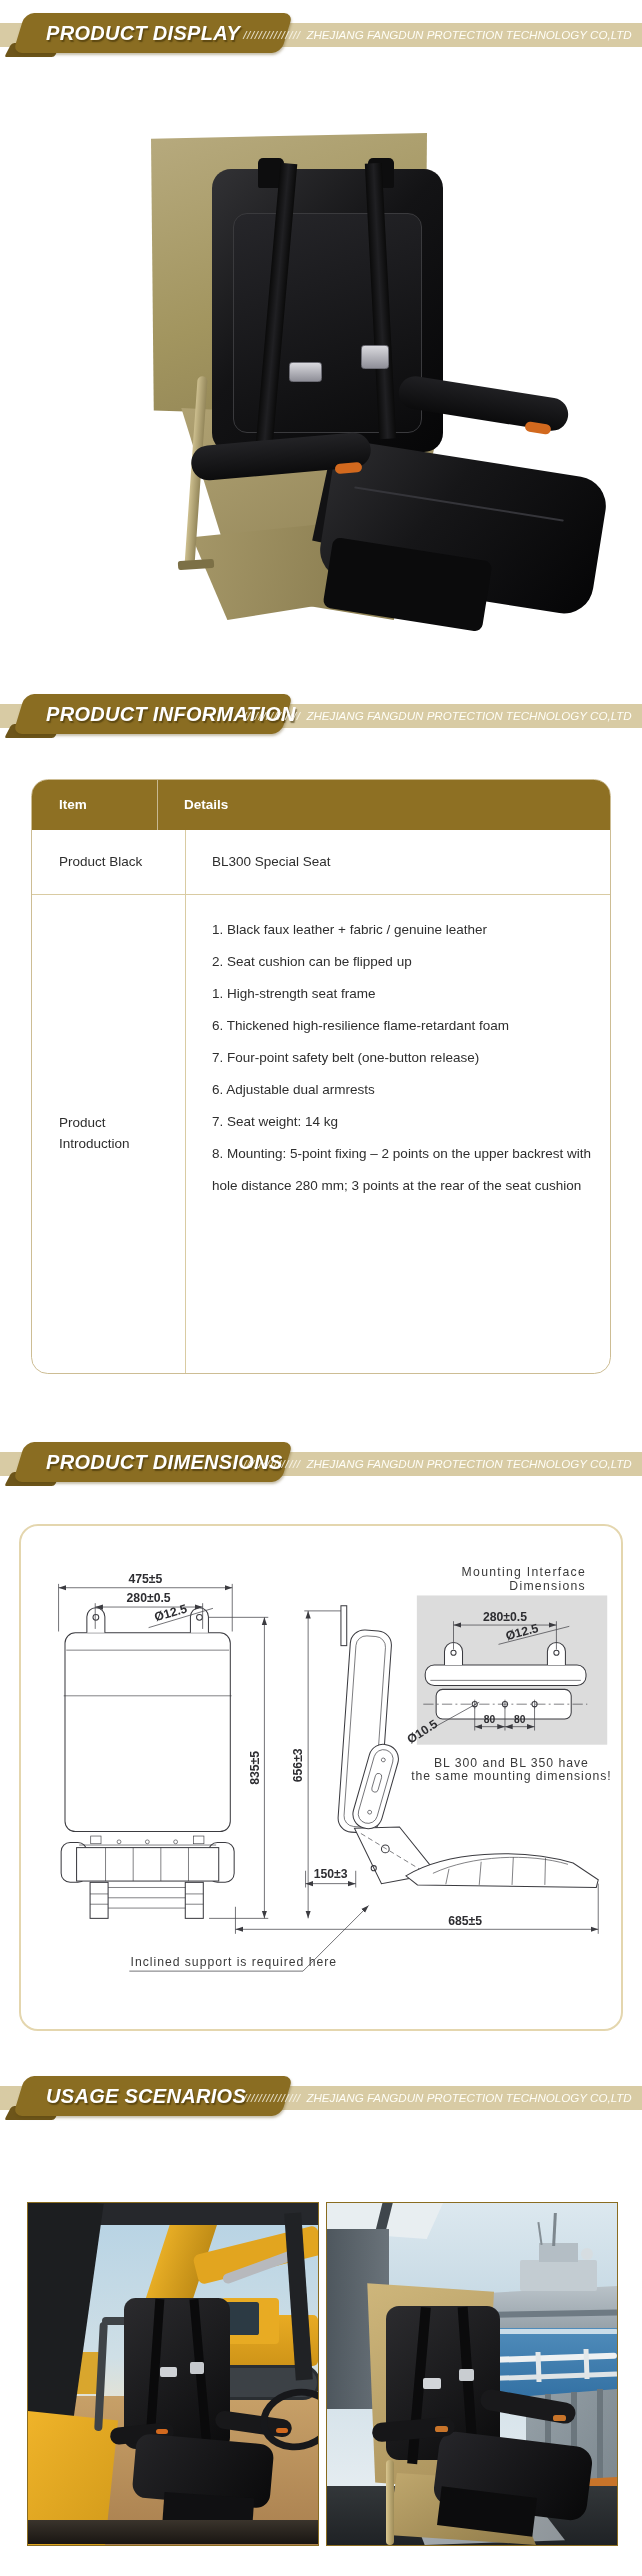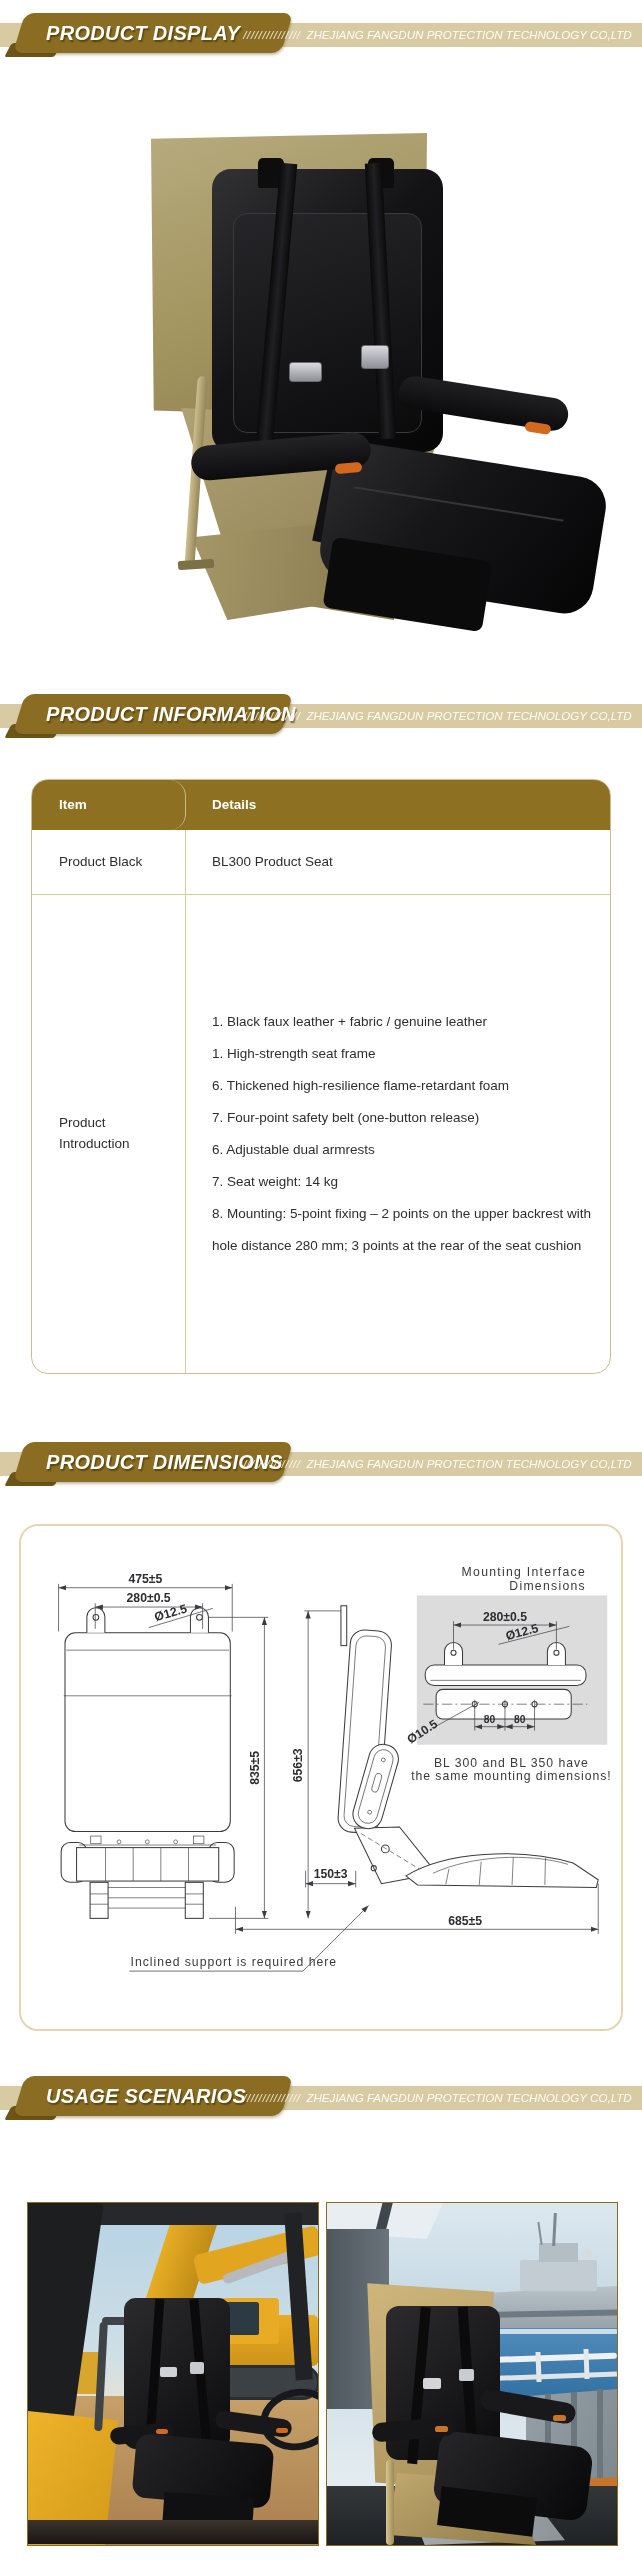--- a/index.html
+++ b/index.html
@@ -59,33 +59,33 @@
   .pp-arm-r-pad{left:429px;top:336px;width:26px;height:9.6px;background:#d2691e;border-radius:5.1px;transform:rotate(9deg);}
   .pp-cushion{left:229px;top:372px;width:276px;height:138px;border-radius:29.5px;transform:rotate(9deg);
             background:linear-gradient(120deg,#2c2c2f 0%,#161618 40%,#050506 100%);}
   .pp-cushion-line{left:257px;top:416px;width:212px;height:1.9px;background:#35353a;border-radius:1.3px;transform:rotate(9deg);}
   .pp-under{left:231px;top:462px;width:161px;height:71px;background:#0b0b0c;border-radius:7.7px;transform:rotate(9deg);}
 
   
   .info-table{position:absolute;left:31px;top:779px;width:580px;height:595px;background:#fff;
       border:1.9px solid #cdbd94;border-radius:16.7px;overflow:hidden;display:flex;flex-direction:column;box-sizing:border-box;}
   .t-head{height:50px;flex:none;background:#8e7023;display:flex;}
-  .t-h1{width:154px;box-sizing:border-box;padding-left:27px;line-height:50px;color:#fff;font-weight:bold;
-      font-size:13.5px;border-right:1.3px solid rgba(255,255,255,.5);border-radius:16px;}
+  .t-h1{width:126px;box-sizing:border-box;padding-left:27px;line-height:50px;color:#fff;font-weight:bold;
+      font-size:13.5px;border-right:1.3px solid rgba(255,255,255,.5);}
   .t-h2{flex:1;padding-left:26px;line-height:50px;color:#fff;font-weight:bold;font-size:13.5px;}
   .t-row{display:flex;}
   .t-row + .t-row{border-top:1.3px solid #d9cba2;}
   .r1{height:64px;flex:none;}
   .r1 .t-c1{width:154px;box-sizing:border-box;padding-left:27px;line-height:64px;font-size:13.5px;
       border-right:1.3px solid #d9cba2;}
   .r1 .t-c2{flex:1;padding-left:26px;line-height:64px;font-size:13.5px;}
   .r2{flex:1;}
   .r2 .t-c1{width:154px;box-sizing:border-box;padding-left:27px;padding-right:13px;display:flex;align-items:center;
       font-size:13.5px;line-height:1.55;border-right:1.3px solid #d9cba2;}
-  .r2 .t-c2{flex:1;display:flex;align-items:center;box-sizing:border-box;padding:19px 19px 19px 26px;}
+  .r2 .t-c2{flex:1;display:flex;align-items:flex-start;box-sizing:border-box;padding:19px 19px 19px 26px;}
   .r2 ul{list-style:none;margin:0;padding:0;font-size:13.5px;line-height:32px;color:#2e2e2e;}
 
   
   .dim-figure{position:absolute;left:19px;top:1524px;width:604px;height:507px;box-sizing:border-box;
       border:2.6px solid #e4d6ae;border-radius:19px;background:#fff;}
   .dimsvg{position:absolute;left:0;top:0;width:100%;height:100%;}
   .draw{stroke:#3b3b40;fill:none;stroke-width:1.6;}
   .fillw{fill:#ffffff;}
   .thin{stroke-width:1;}
   .dim{stroke:#4a4a4f;stroke-width:1.2;fill:none;}
@@ -236,27 +236,28 @@
     </div>
   </div>
 
   <div class="info-table">
     <div class="t-head">
       <div class="t-h1">Item</div>
       <div class="t-h2">Details</div>
     </div>
     <div class="t-row r1">
       <div class="t-c1">Product Black</div>
-      <div class="t-c2">BL300 Product Seat</div>
+      <div class="t-c2">BL300 Special Seat</div>
     </div>
     <div class="t-row r2">
       <div class="t-c1">Product Introduction</div>
       <div class="t-c2">
         <ul>
           <li>1. Black faux leather + fabric / genuine leather</li>
+          <li>2. Seat cushion can be flipped up</li>
           <li>1. High-strength seat frame</li>
           <li>6. Thickened high-resilience flame-retardant foam</li>
           <li>7. Four-point safety belt (one-button release)</li>
           <li>6. Adjustable dual armrests</li>
           <li>7. Seat weight: 14 kg</li>
           <li>8. Mounting: 5-point fixing – 2 points on the upper backrest with hole distance 280 mm; 3 points at the rear of the seat cushion</li>
         </ul>
       </div>
     </div>
   </div>

